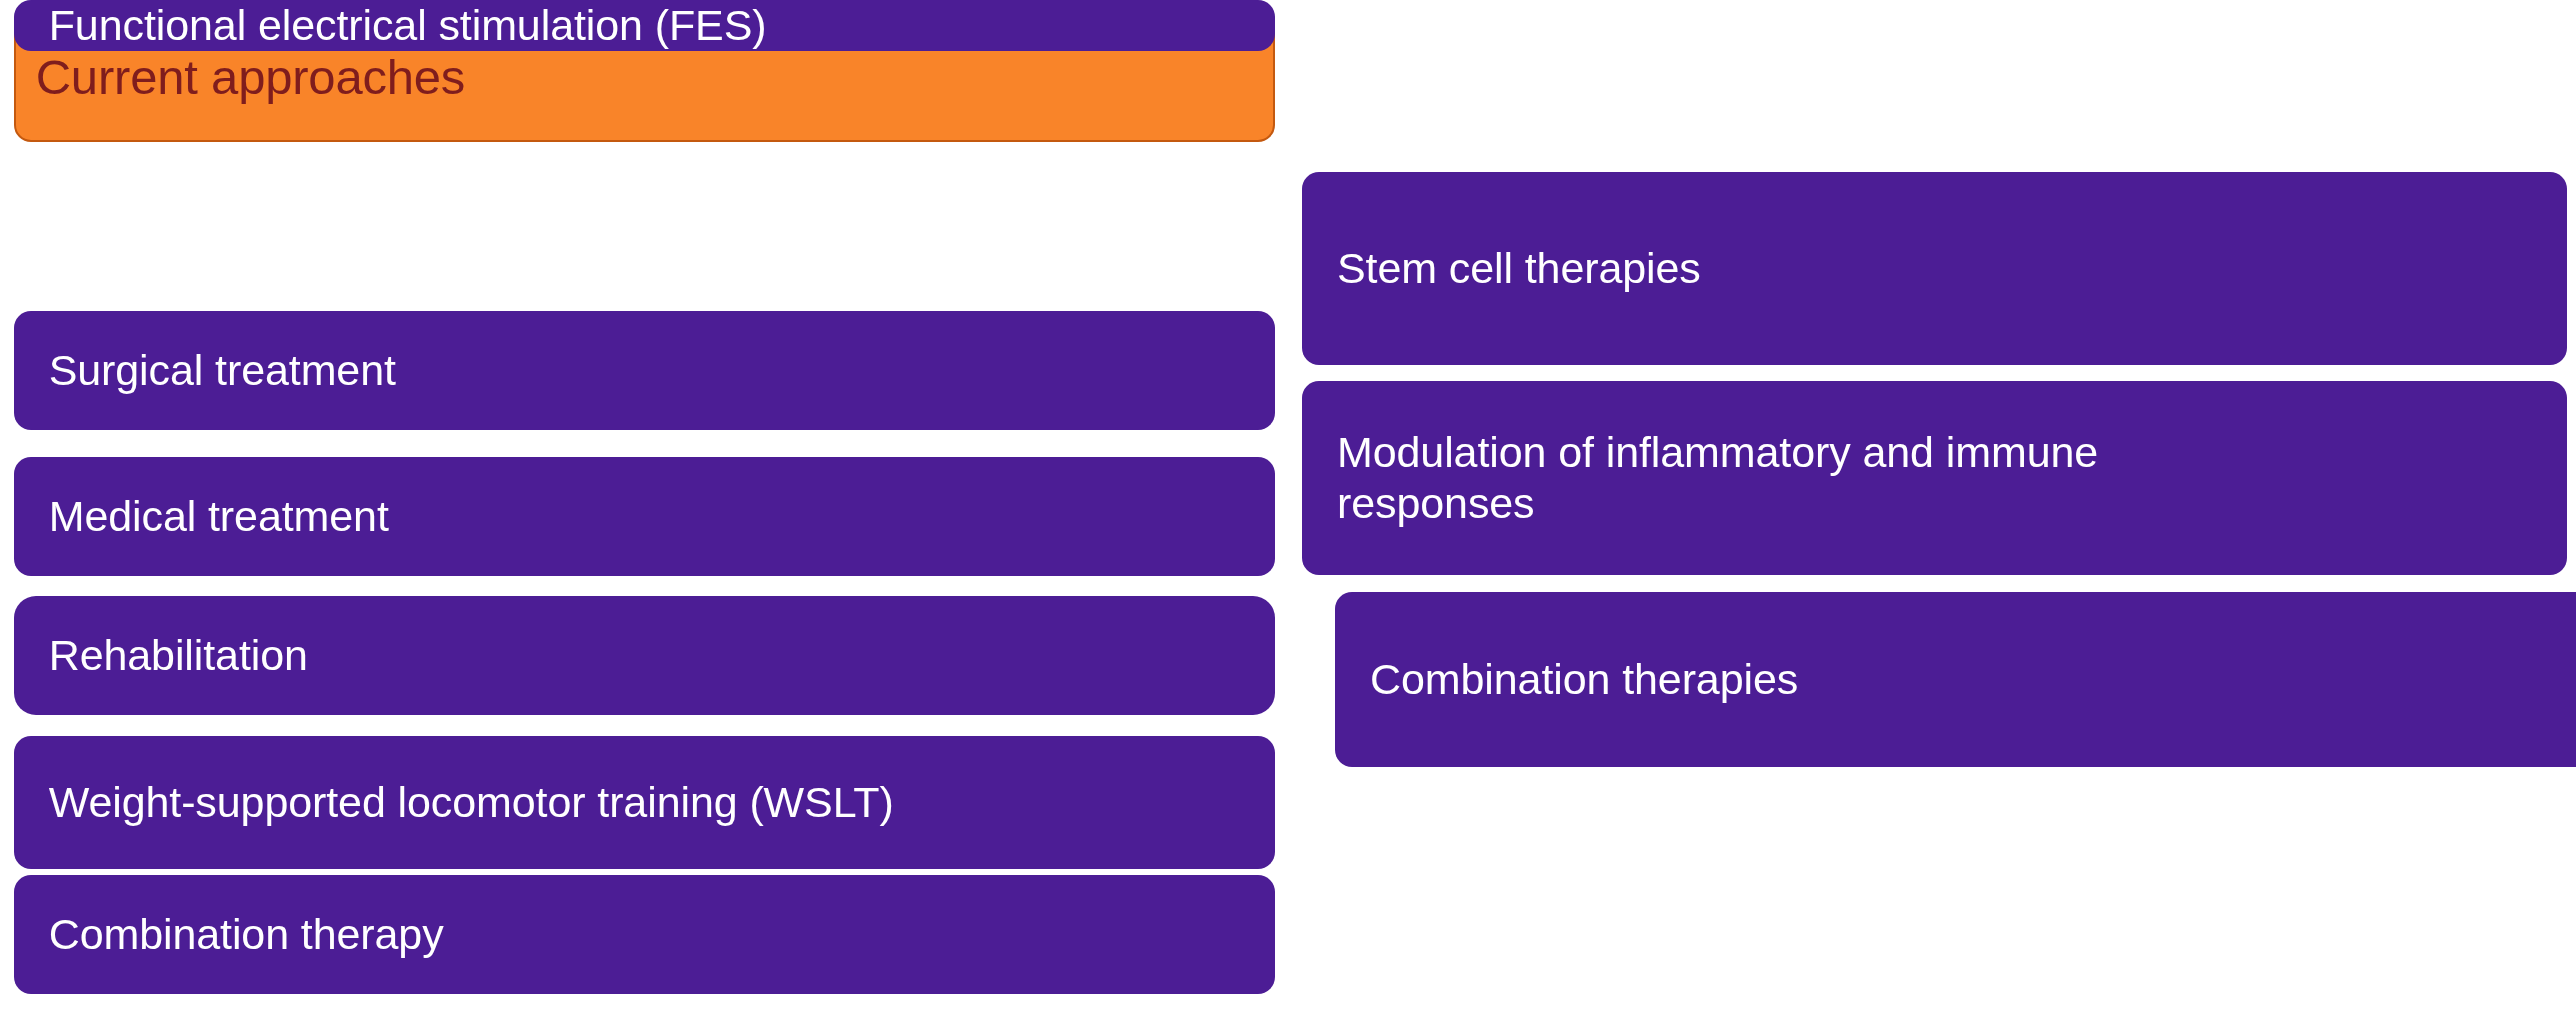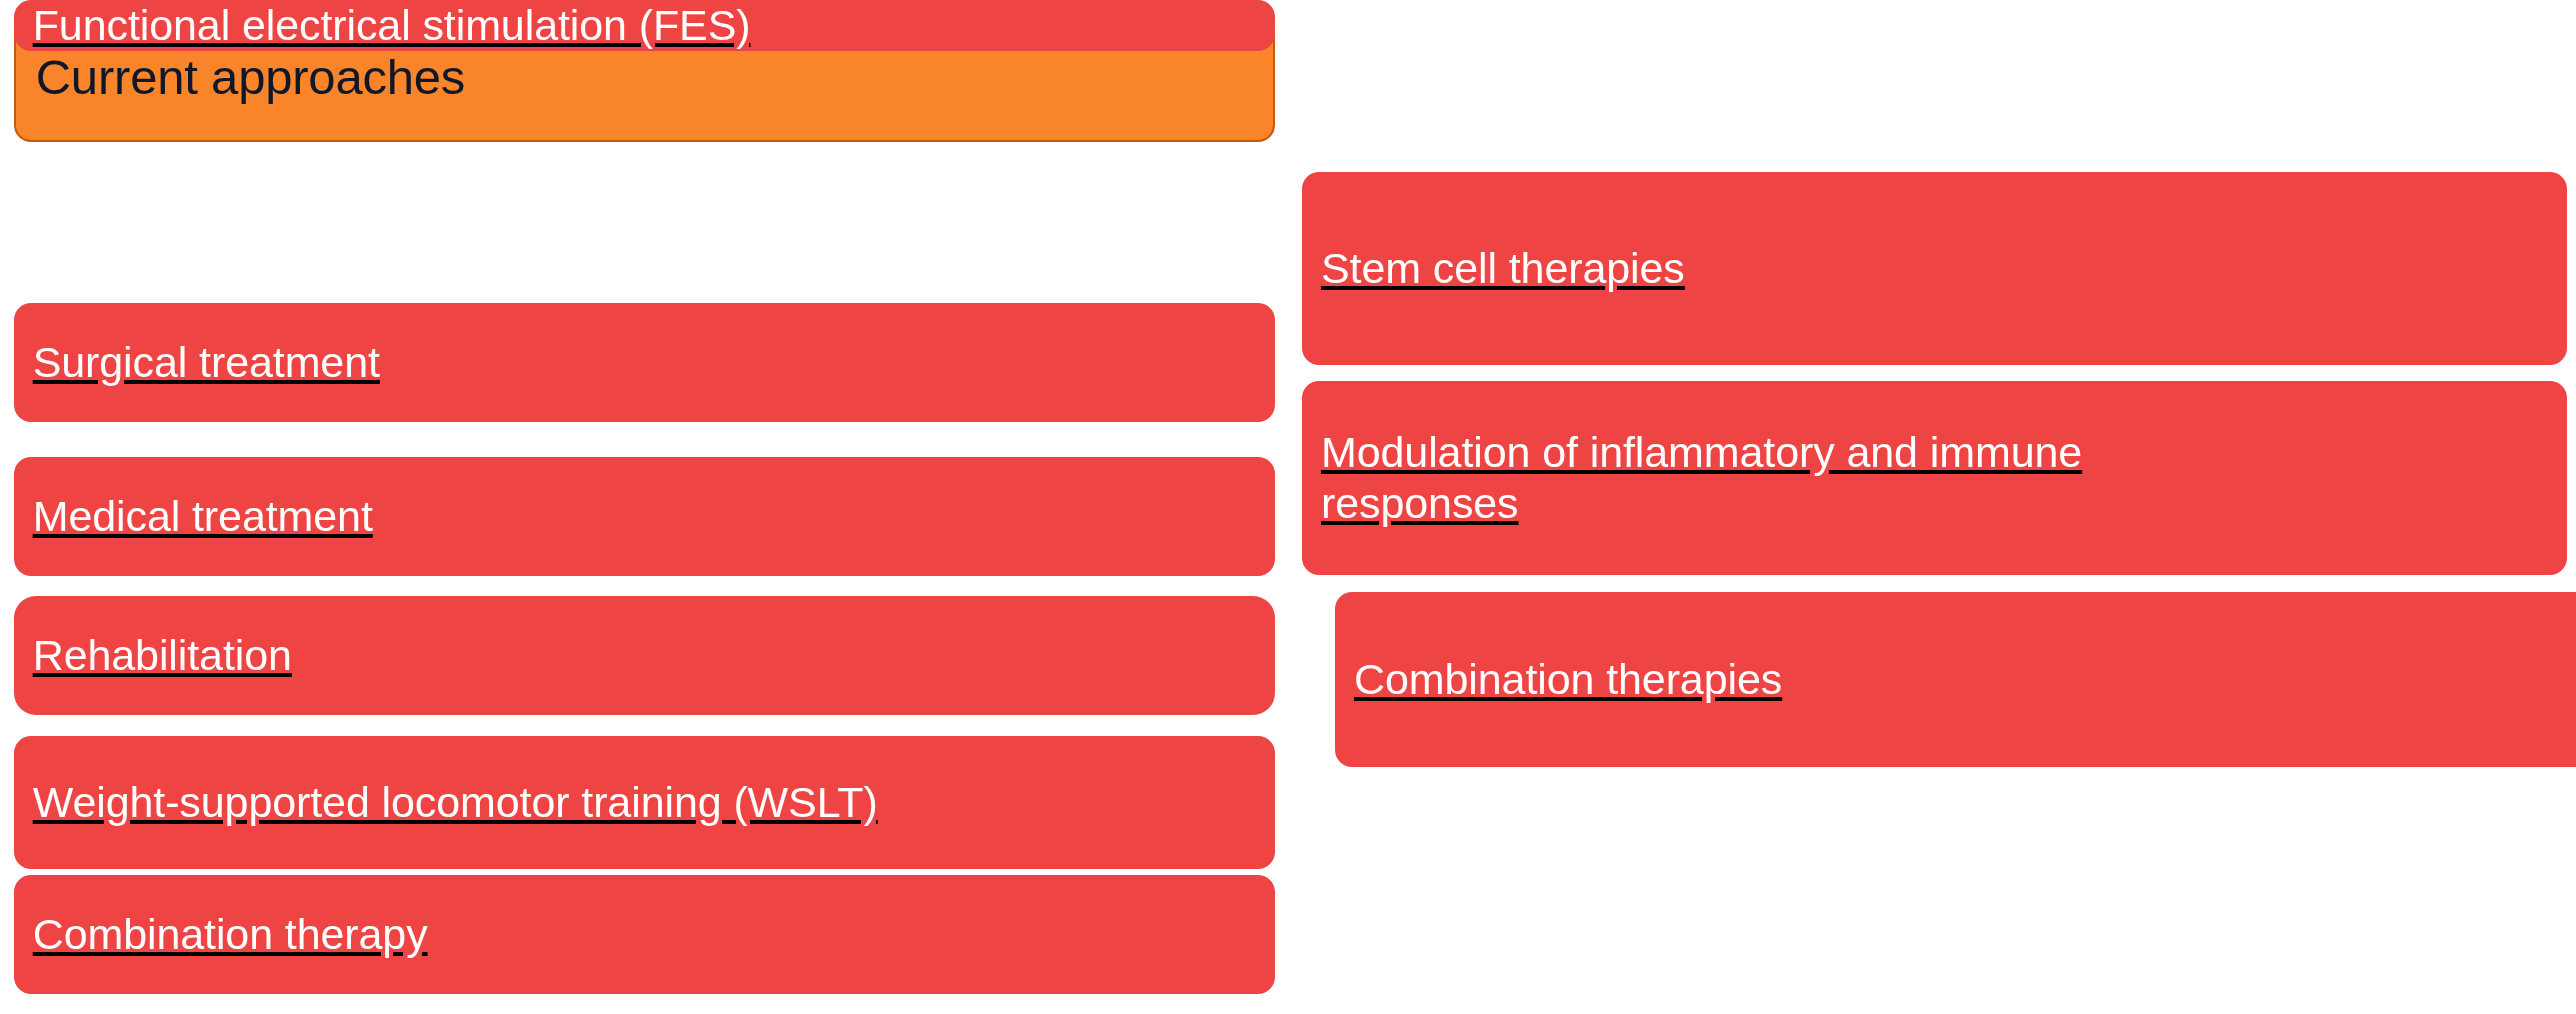--- a/index.html
+++ b/index.html
@@ -45,50 +45,49 @@
     border: 2.3px solid #C4590F;
     border-radius: 17px;
     display: flex;
     align-items: center;
     padding: 0 20px;
   }
 
   .header-label {
     font-size: 49px;
     line-height: 1.0;
-    color: #0f172a;
+    color: #7f1d1d;
     font-weight: 400;
     letter-spacing: -0.2px;
     white-space: nowrap;
   }
 
   .item-box {
     position: absolute;
     left: 0;
     width: 100%;
     box-sizing: border-box;
-    background: #ef4444;
+    background: #4c1d95;
     border-radius: 17px;
     display: flex;
     align-items: center;
-    padding: 0 19px;
-    text-decoration: underline;
+    padding: 0 35px;
   }
 
   .item-label {
     font-size: 43px;
     line-height: 1.18;
     color: #FFFFFF;
     font-weight: 400;
     letter-spacing: -0.1px;
   }
 
   
   #column-left .item-box:nth-of-type(1) { top: 178px;  height: 119px; }
-  #column-left .item-box:nth-of-type(2) { top: 303px;  height: 119px; }
+  #column-left .item-box:nth-of-type(2) { top: 311px;  height: 119px; }
   #column-left .item-box:nth-of-type(3) { top: 457px;  height: 119px; }
   #column-left .item-box:nth-of-type(4) { top: 596px;  height: 119px; border-radius: 22px; }
   #column-left .item-box:nth-of-type(5) { top: 736px;  height: 133px; align-items: center; }
   #column-left .item-box:nth-of-type(6) { top: 875px; height: 119px; }
 
   
   #column-right .item-box:nth-of-type(1) { top: 172px;  height: 193px; }
   #column-right .item-box:nth-of-type(2) { top: 381px;  height: 194px; }
   #column-right .item-box:nth-of-type(3) { top: 592px;  height: 175px; margin-left: 33px; }
   #column-right .item-box:nth-of-type(4) { top: 784px; height: 207px; }

